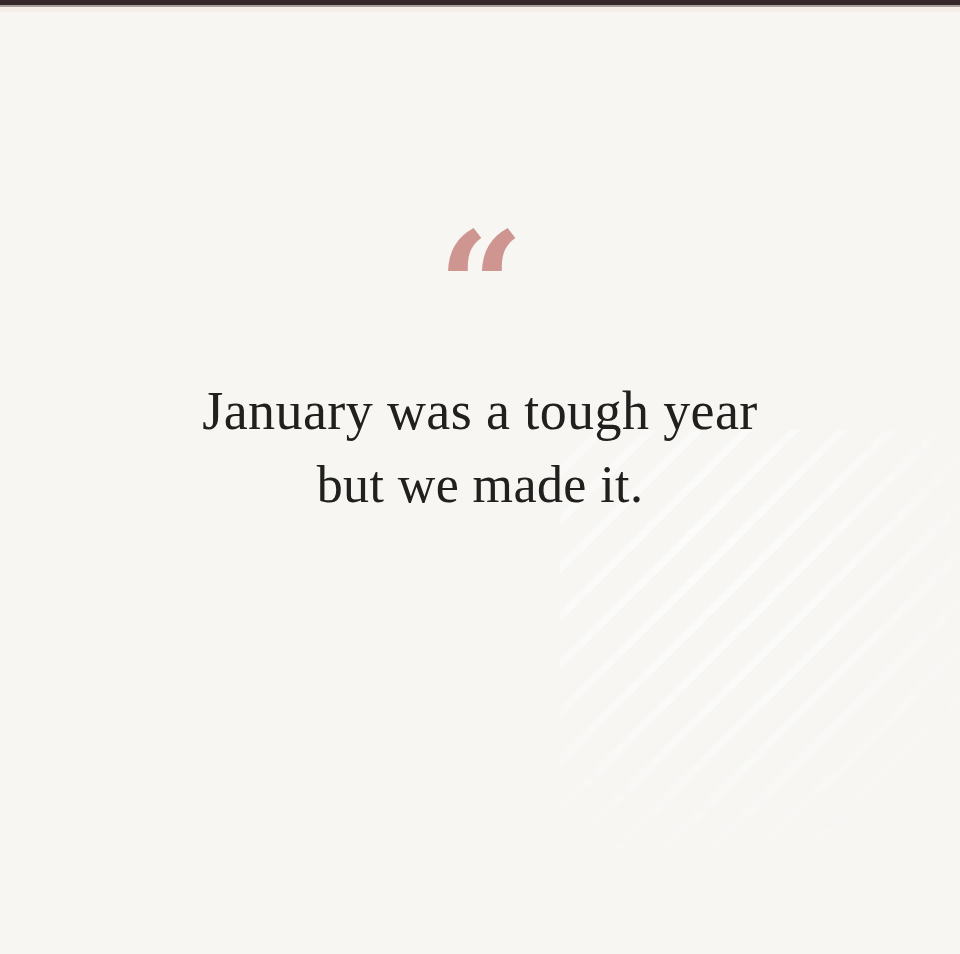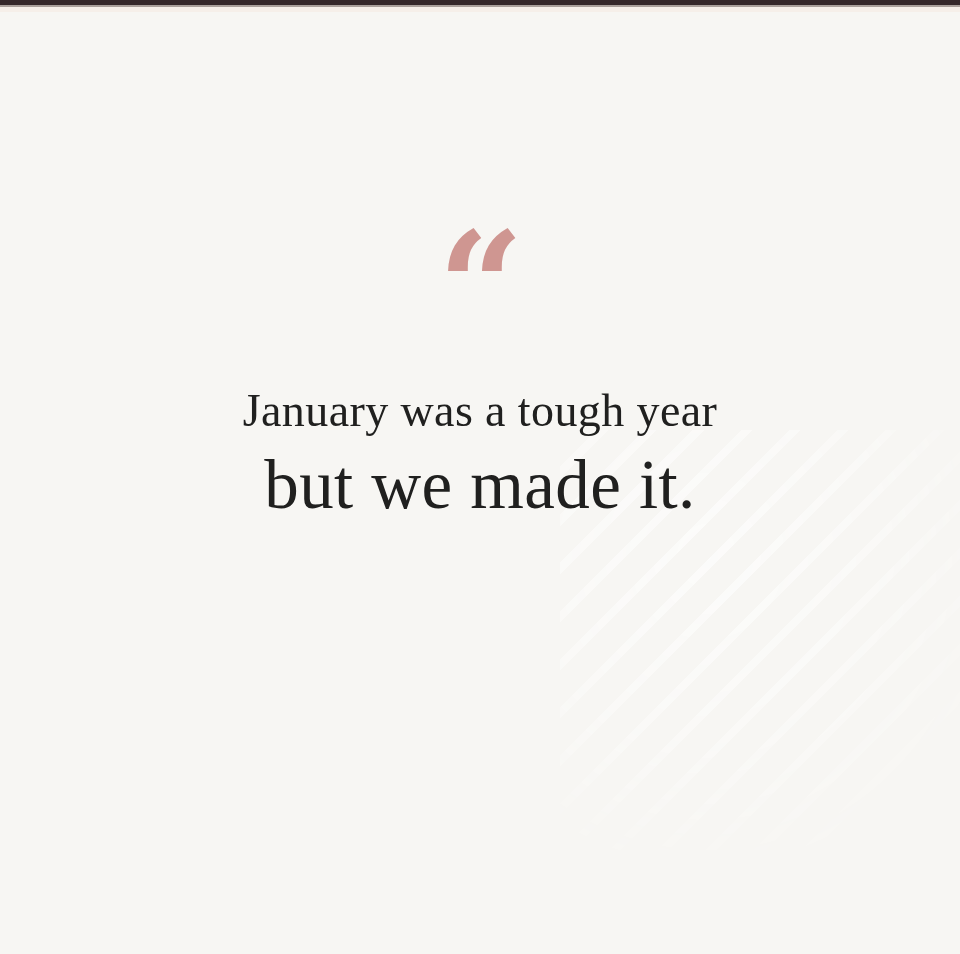--- a/index.html
+++ b/index.html
@@ -114,26 +114,26 @@
     width: 820px;
     -webkit-font-smoothing: antialiased;
   }
 
   .quote-line {
     display: block;
     white-space: nowrap;
   }
 
   .quote-line-1 {
-    font-size: 46px;
+    font-size: 54px;
     letter-spacing: 0.4px;
   }
 
   .quote-line-2 {
-    font-size: 69px;
+    font-size: 52px;
     letter-spacing: 0.4px;
   }
 </style>
 </head>
 <body>
 
 <div class="quote-card">
 
   <div class="top-bar"></div>
   <div class="top-bar-hairline"></div>

